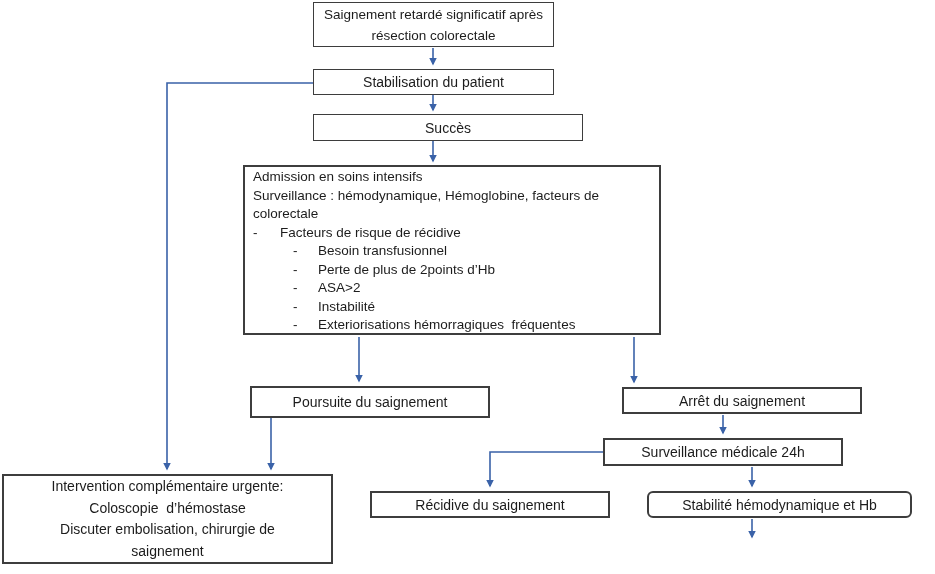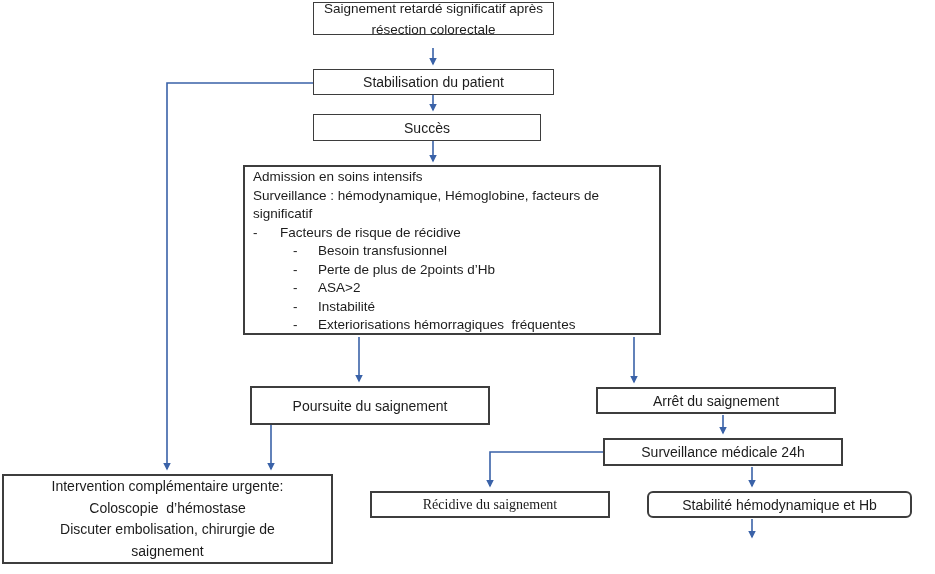--- a/index.html
+++ b/index.html
@@ -56,42 +56,42 @@
     <line class="connector" x1="359" y1="337" x2="359" y2="381" marker-end="url(#ah)"></line>
     <line class="connector" x1="634" y1="337" x2="634" y2="382" marker-end="url(#ah)"></line>
     <line class="connector" x1="271" y1="414" x2="271" y2="469" marker-end="url(#ah)"></line>
     <polyline class="connector" points="313,83 167,83 167,469" marker-end="url(#ah)"></polyline>
     <line class="connector" x1="723" y1="415" x2="723" y2="433" marker-end="url(#ah)"></line>
     <polyline class="connector" points="603,452 490,452 490,486" marker-end="url(#ah)"></polyline>
     <line class="connector" x1="752" y1="467" x2="752" y2="486" marker-end="url(#ah)"></line>
     <line class="connector" x1="752" y1="519" x2="752" y2="537" marker-end="url(#ah)"></line>
   </svg>
 
-  <div class="node multi title-box thin" style="left:313px;top:2px;width:241px;height:33px;">
+  <div class="node multi title-box thin" style="left:313px;top:2px;width:241px;height:45px;">
     <span class="line">Saignement retardé significatif après</span>
     <span class="line">résection colorectale</span>
   </div>
 
   <div class="node thin" style="left:313px;top:69px;width:241px;height:26px;">
     <span class="lbl">Stabilisation du patient</span>
   </div>
 
-  <div class="node thin" style="left:313px;top:114px;width:228px;height:27px;">
+  <div class="node thin" style="left:313px;top:114px;width:270px;height:27px;">
     <span class="lbl">Succès</span>
   </div>
 
   <div class="node icu" style="left:243px;top:165px;width:418px;height:170px;">
     <div class="icu-line lvl0">
       <span>Admission en soins intensifs</span>
     </div>
     <div class="icu-line lvl0">
       <span>Surveillance : hémodynamique, Hémoglobine, facteurs de</span>
     </div>
     <div class="icu-line lvl0">
-      <span>significatif</span>
+      <span>colorectale</span>
     </div>
     <div class="icu-line lvl1">
       <span class="dash">-</span>
       <span>Facteurs de risque de récidive</span>
     </div>
     <div class="icu-line lvl2">
       <span class="dash">-</span>
       <span>Besoin transfusionnel</span>
     </div>
     <div class="icu-line lvl2">
@@ -105,36 +105,36 @@
     <div class="icu-line lvl2">
       <span class="dash">-</span>
       <span>Instabilité</span>
     </div>
     <div class="icu-line lvl2">
       <span class="dash">-</span>
       <span>Exteriorisations hémorragiques  fréquentes</span>
     </div>
   </div>
 
-  <div class="node" style="left:250px;top:386px;width:240px;height:39px;">
+  <div class="node" style="left:250px;top:386px;width:240px;height:32px;">
     <span class="lbl">Poursuite du saignement</span>
   </div>
 
-  <div class="node" style="left:596px;top:387px;width:240px;height:27px;">
+  <div class="node" style="left:622px;top:387px;width:240px;height:27px;">
     <span class="lbl">Arrêt du saignement</span>
   </div>
 
   <div class="node multi" style="left:2px;top:474px;width:331px;height:90px;">
     <span class="line">Intervention complémentaire urgente:</span>
     <span class="line">Coloscopie  d’hémostase</span>
     <span class="line">Discuter embolisation, chirurgie de</span>
     <span class="line">saignement</span>
   </div>
 
-  <div class="node" style="left:370px;top:491px;width:240px;height:27px;font-family:Liberation Serif, serif;">
+  <div class="node" style="left:370px;top:491px;width:240px;height:27px;">
     <span class="lbl">Récidive du saignement</span>
   </div>
 
   <div class="node" style="left:603px;top:438px;width:240px;height:28px;">
     <span class="lbl">Surveillance médicale 24h</span>
   </div>
 
   <div class="node" style="left:647px;top:491px;width:265px;height:27px;border-radius:6px;">
     <span class="lbl">Stabilité hémodynamique et Hb</span>
   </div>

